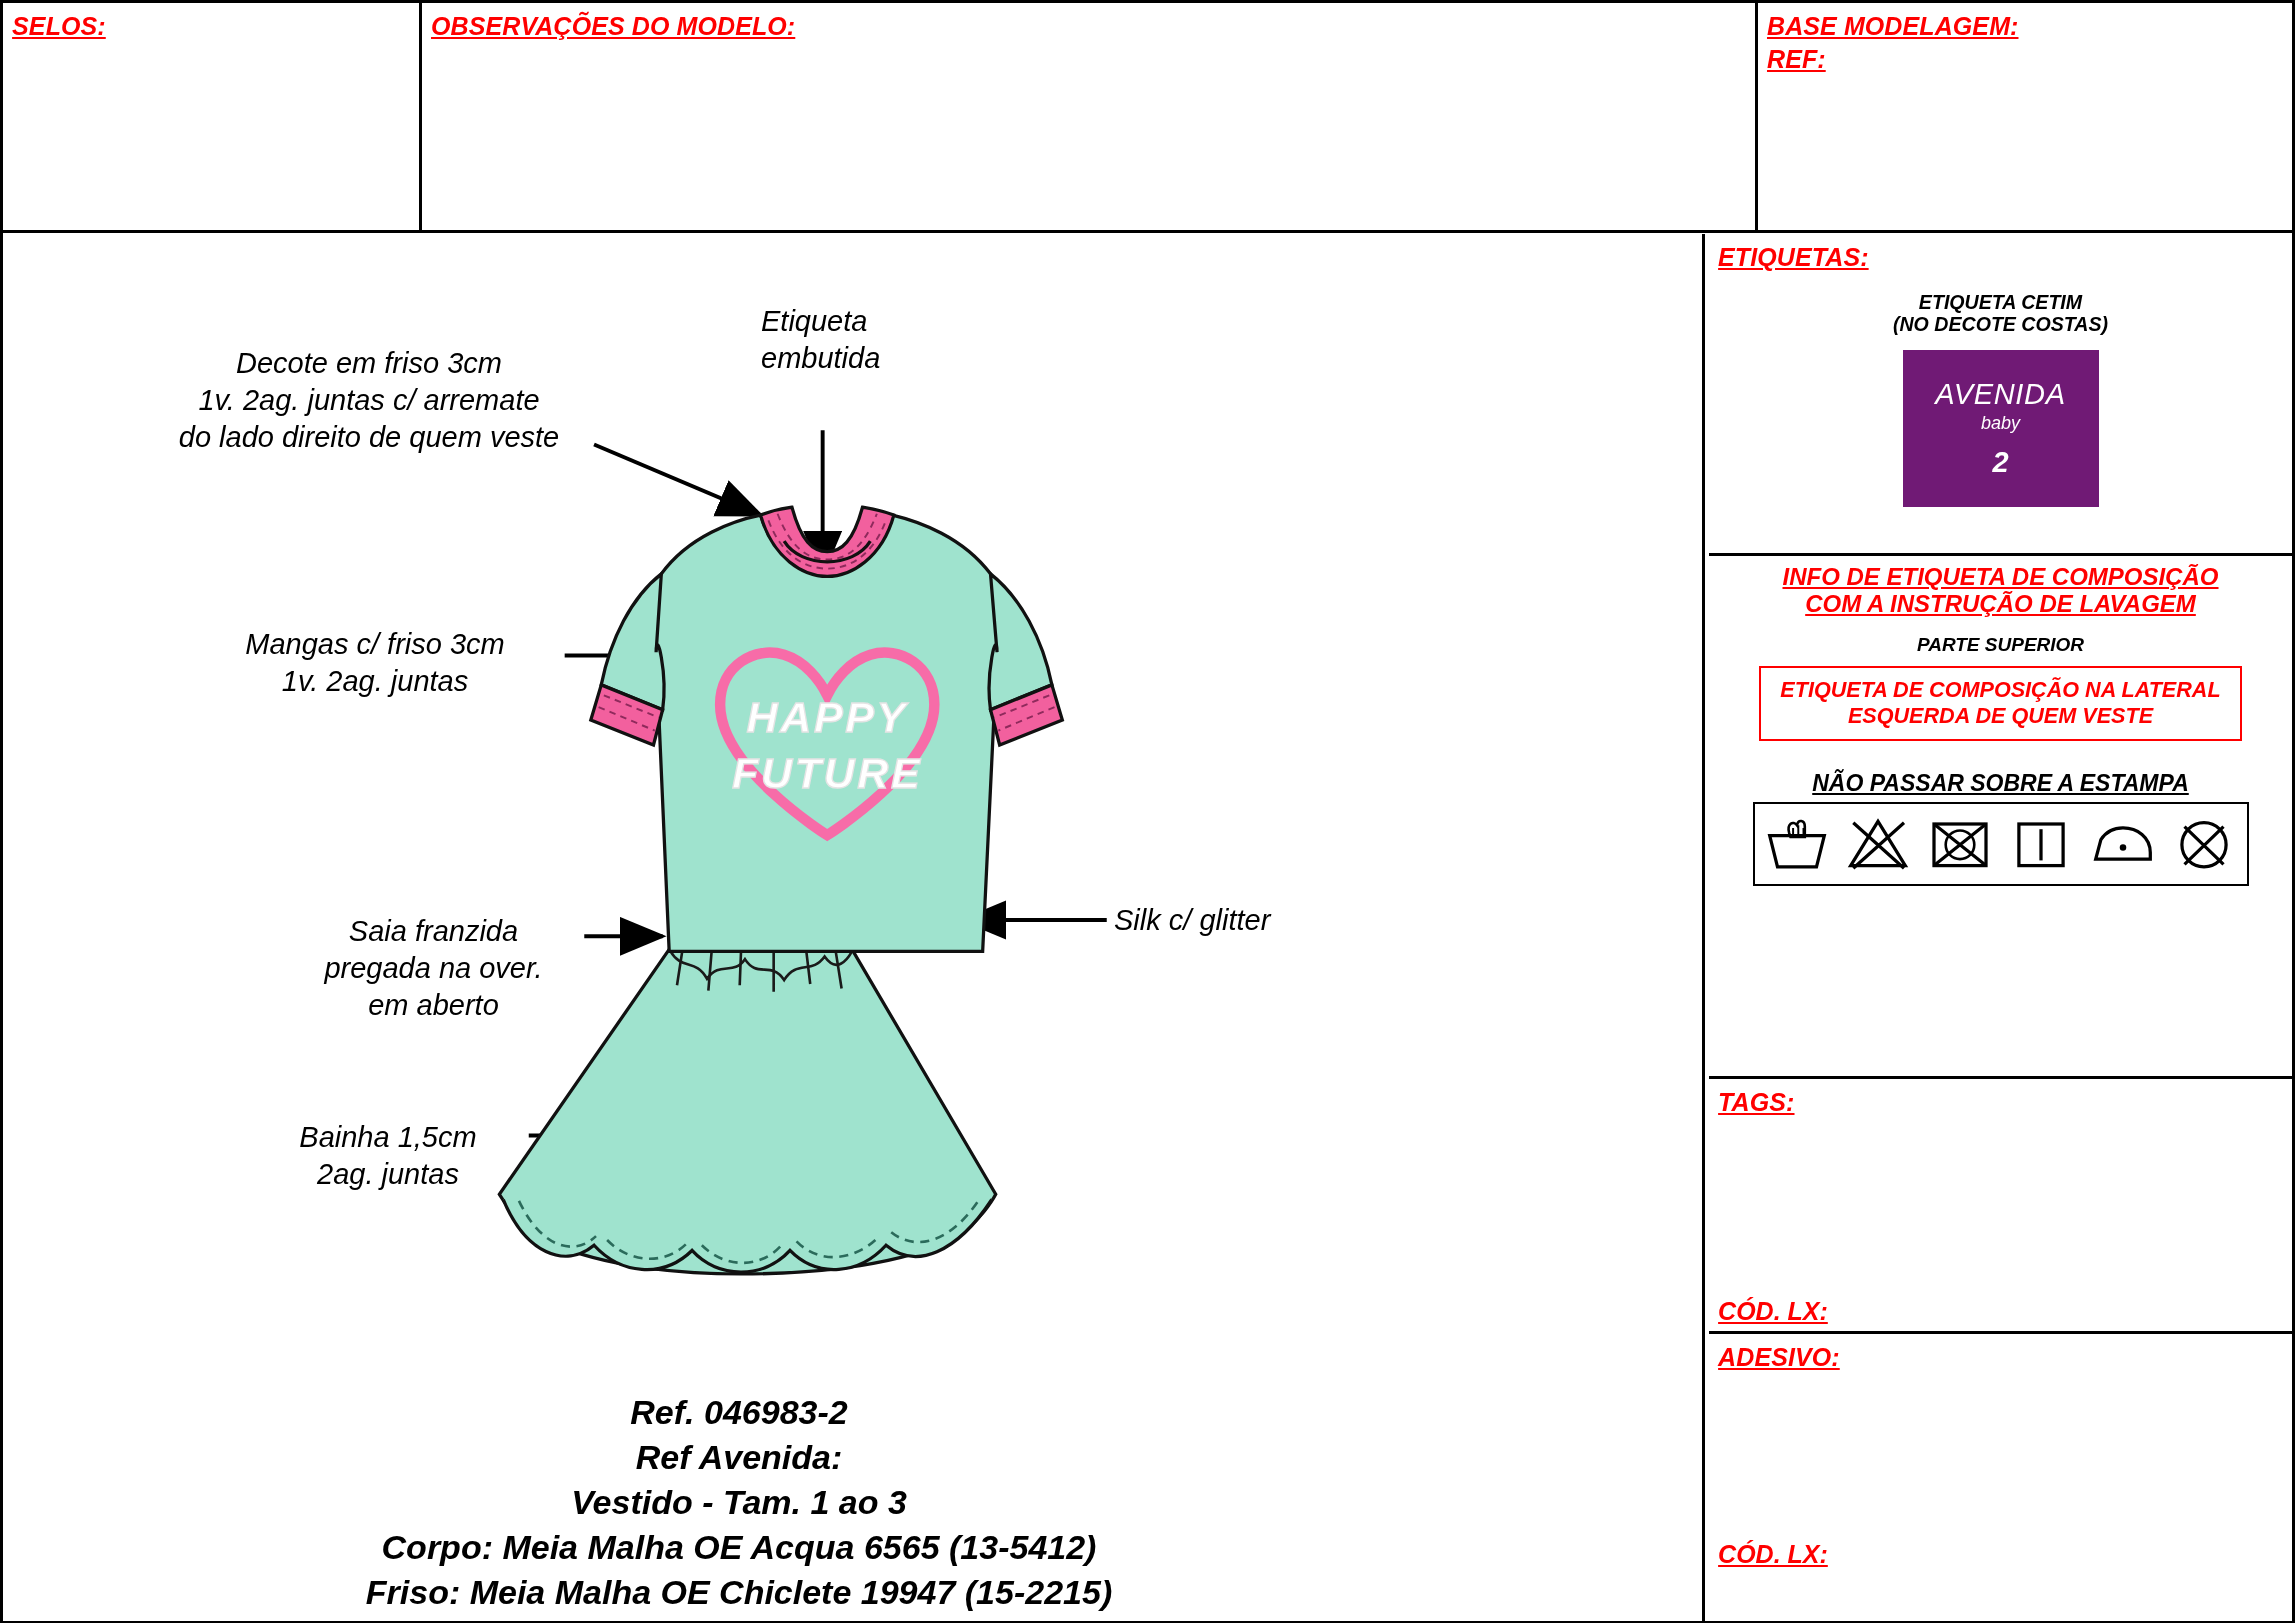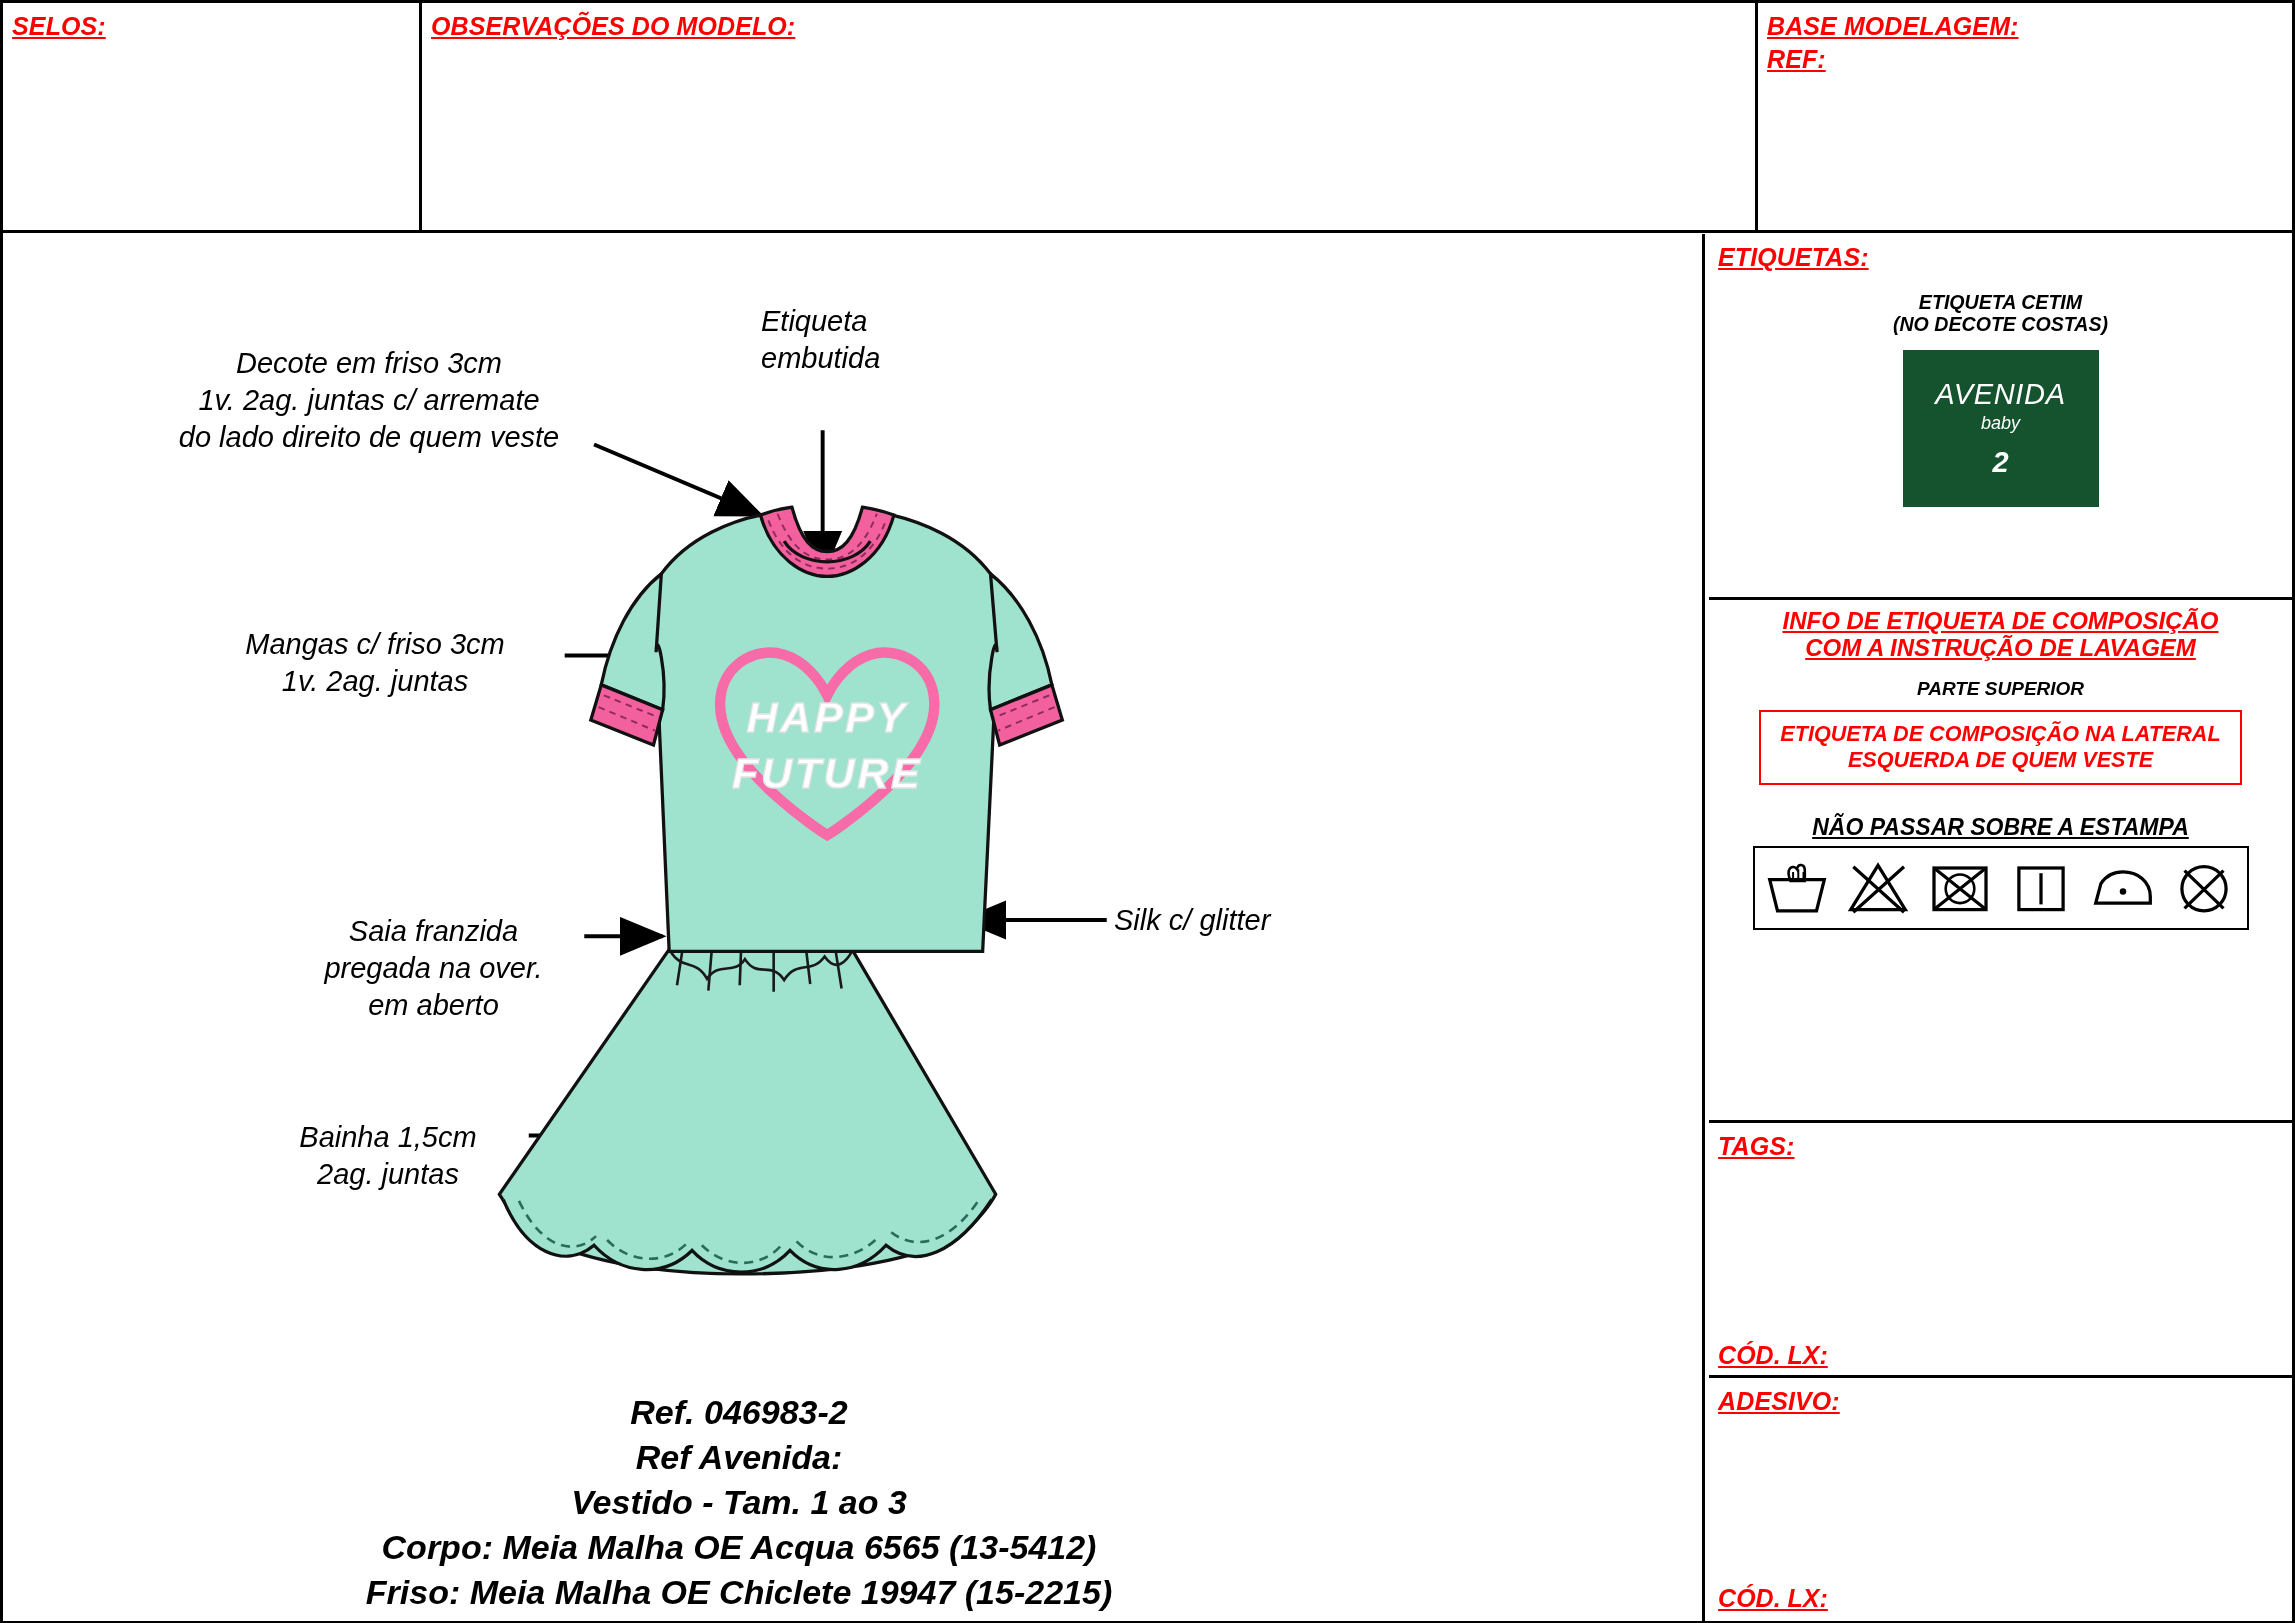--- a/index.html
+++ b/index.html
@@ -51,32 +51,32 @@
     width: 1702px; height: 1387px;
     border-right: 3.3px solid #000;
     overflow: hidden;
   }
   
   .main-right {
     position: absolute; left: 1706px; top: 231px;
     width: 583px; height: 1387px;
   }
   .r-sec { position: relative; border-bottom: 3.3px solid #000; }
-  .r-etiquetas { height: 366px; }
+  .r-etiquetas { height: 322px; }
   .r-info { height: 523px; }
   .r-tags { height: 255px; }
   .r-adesivo { height: 240px; border-bottom: none; }
 
   .etq-title {
     text-align: center; font-weight: bold; font-size: 19.6px; line-height: 1.12;
     margin-top: 19.6px;
   }
   .etq-box {
     width: 196px; height: 157px; margin: 14.4px auto 0;
-    background: #14532d;
+    background: #701a75;
     display: flex; flex-direction: column; align-items: center; justify-content: center;
     gap: 1.3px;
   }
   .etq-brand { color: #ffffff; font-size: 29px; letter-spacing: 0.7px; }
   .etq-sub { color: #ffffff; font-size: 18px; }
   .etq-size { color: #ffffff; font-size: 29px; font-weight: bold; margin-top: 10.5px; }
 
   .info-head {
     color: #ff0000; font-weight: bold; text-decoration: underline;
     text-align: center; font-size: 24px; line-height: 1.16; padding: 6.5px 5.2px 0;

